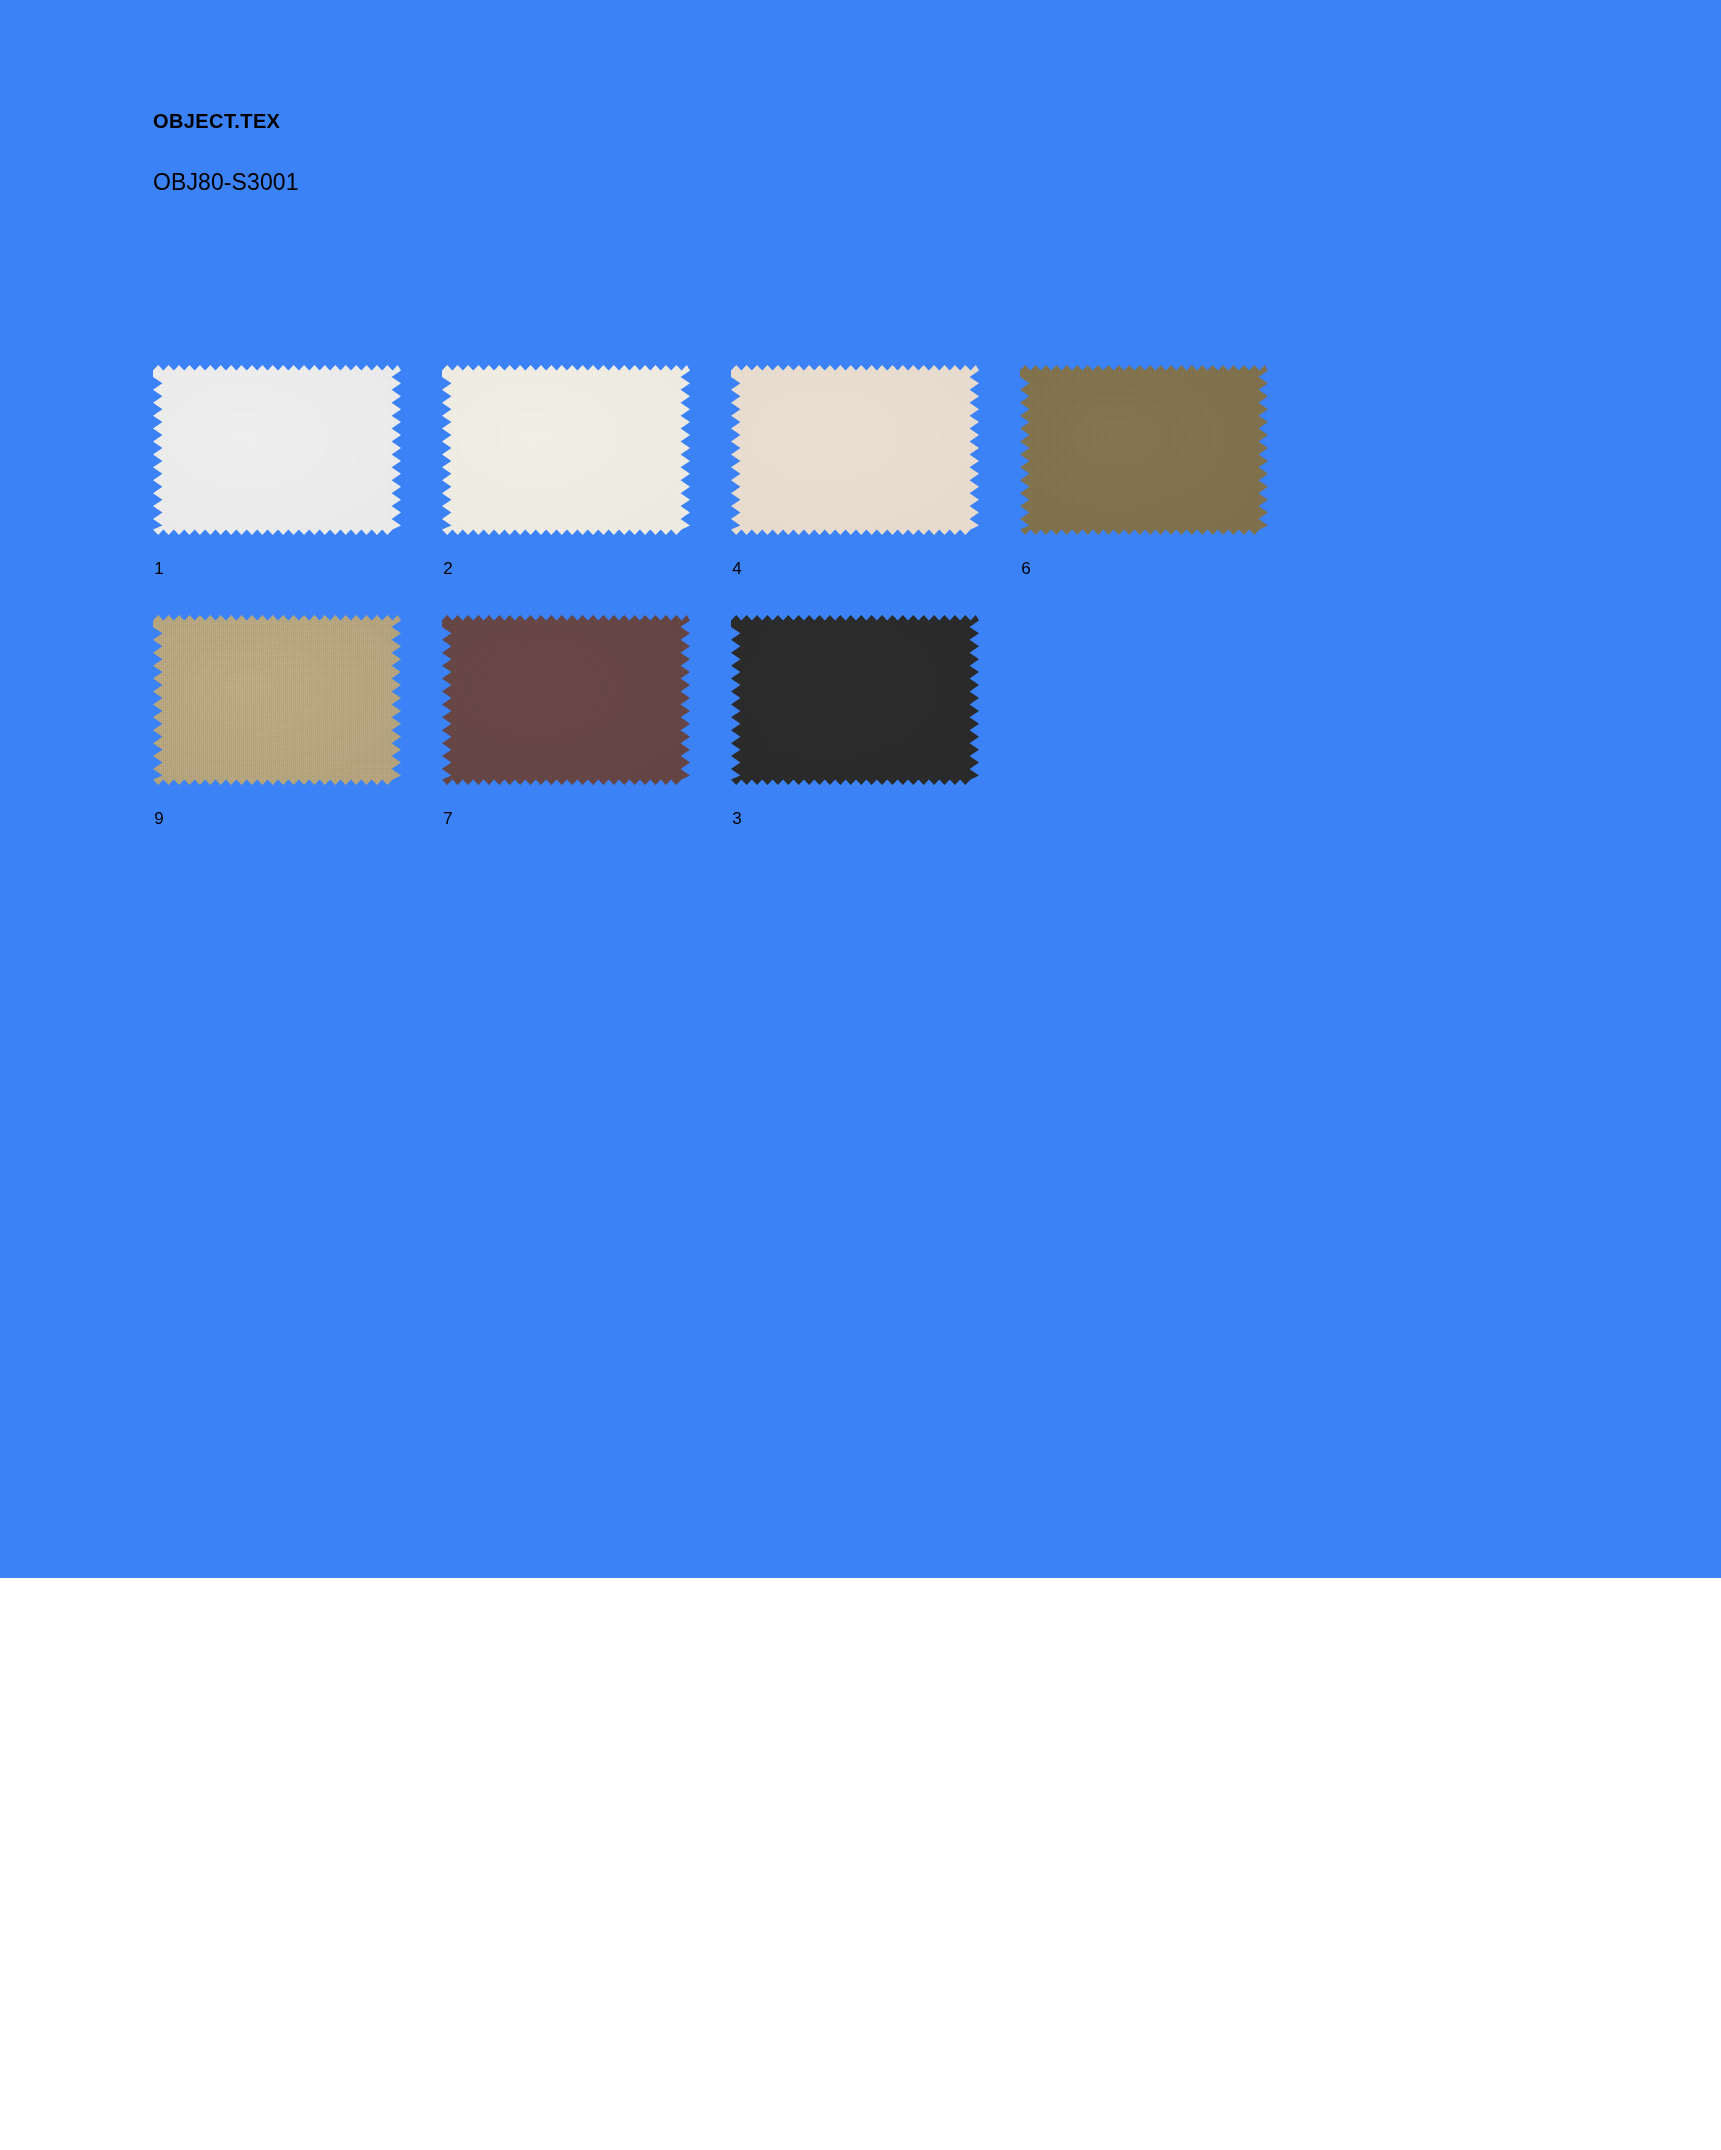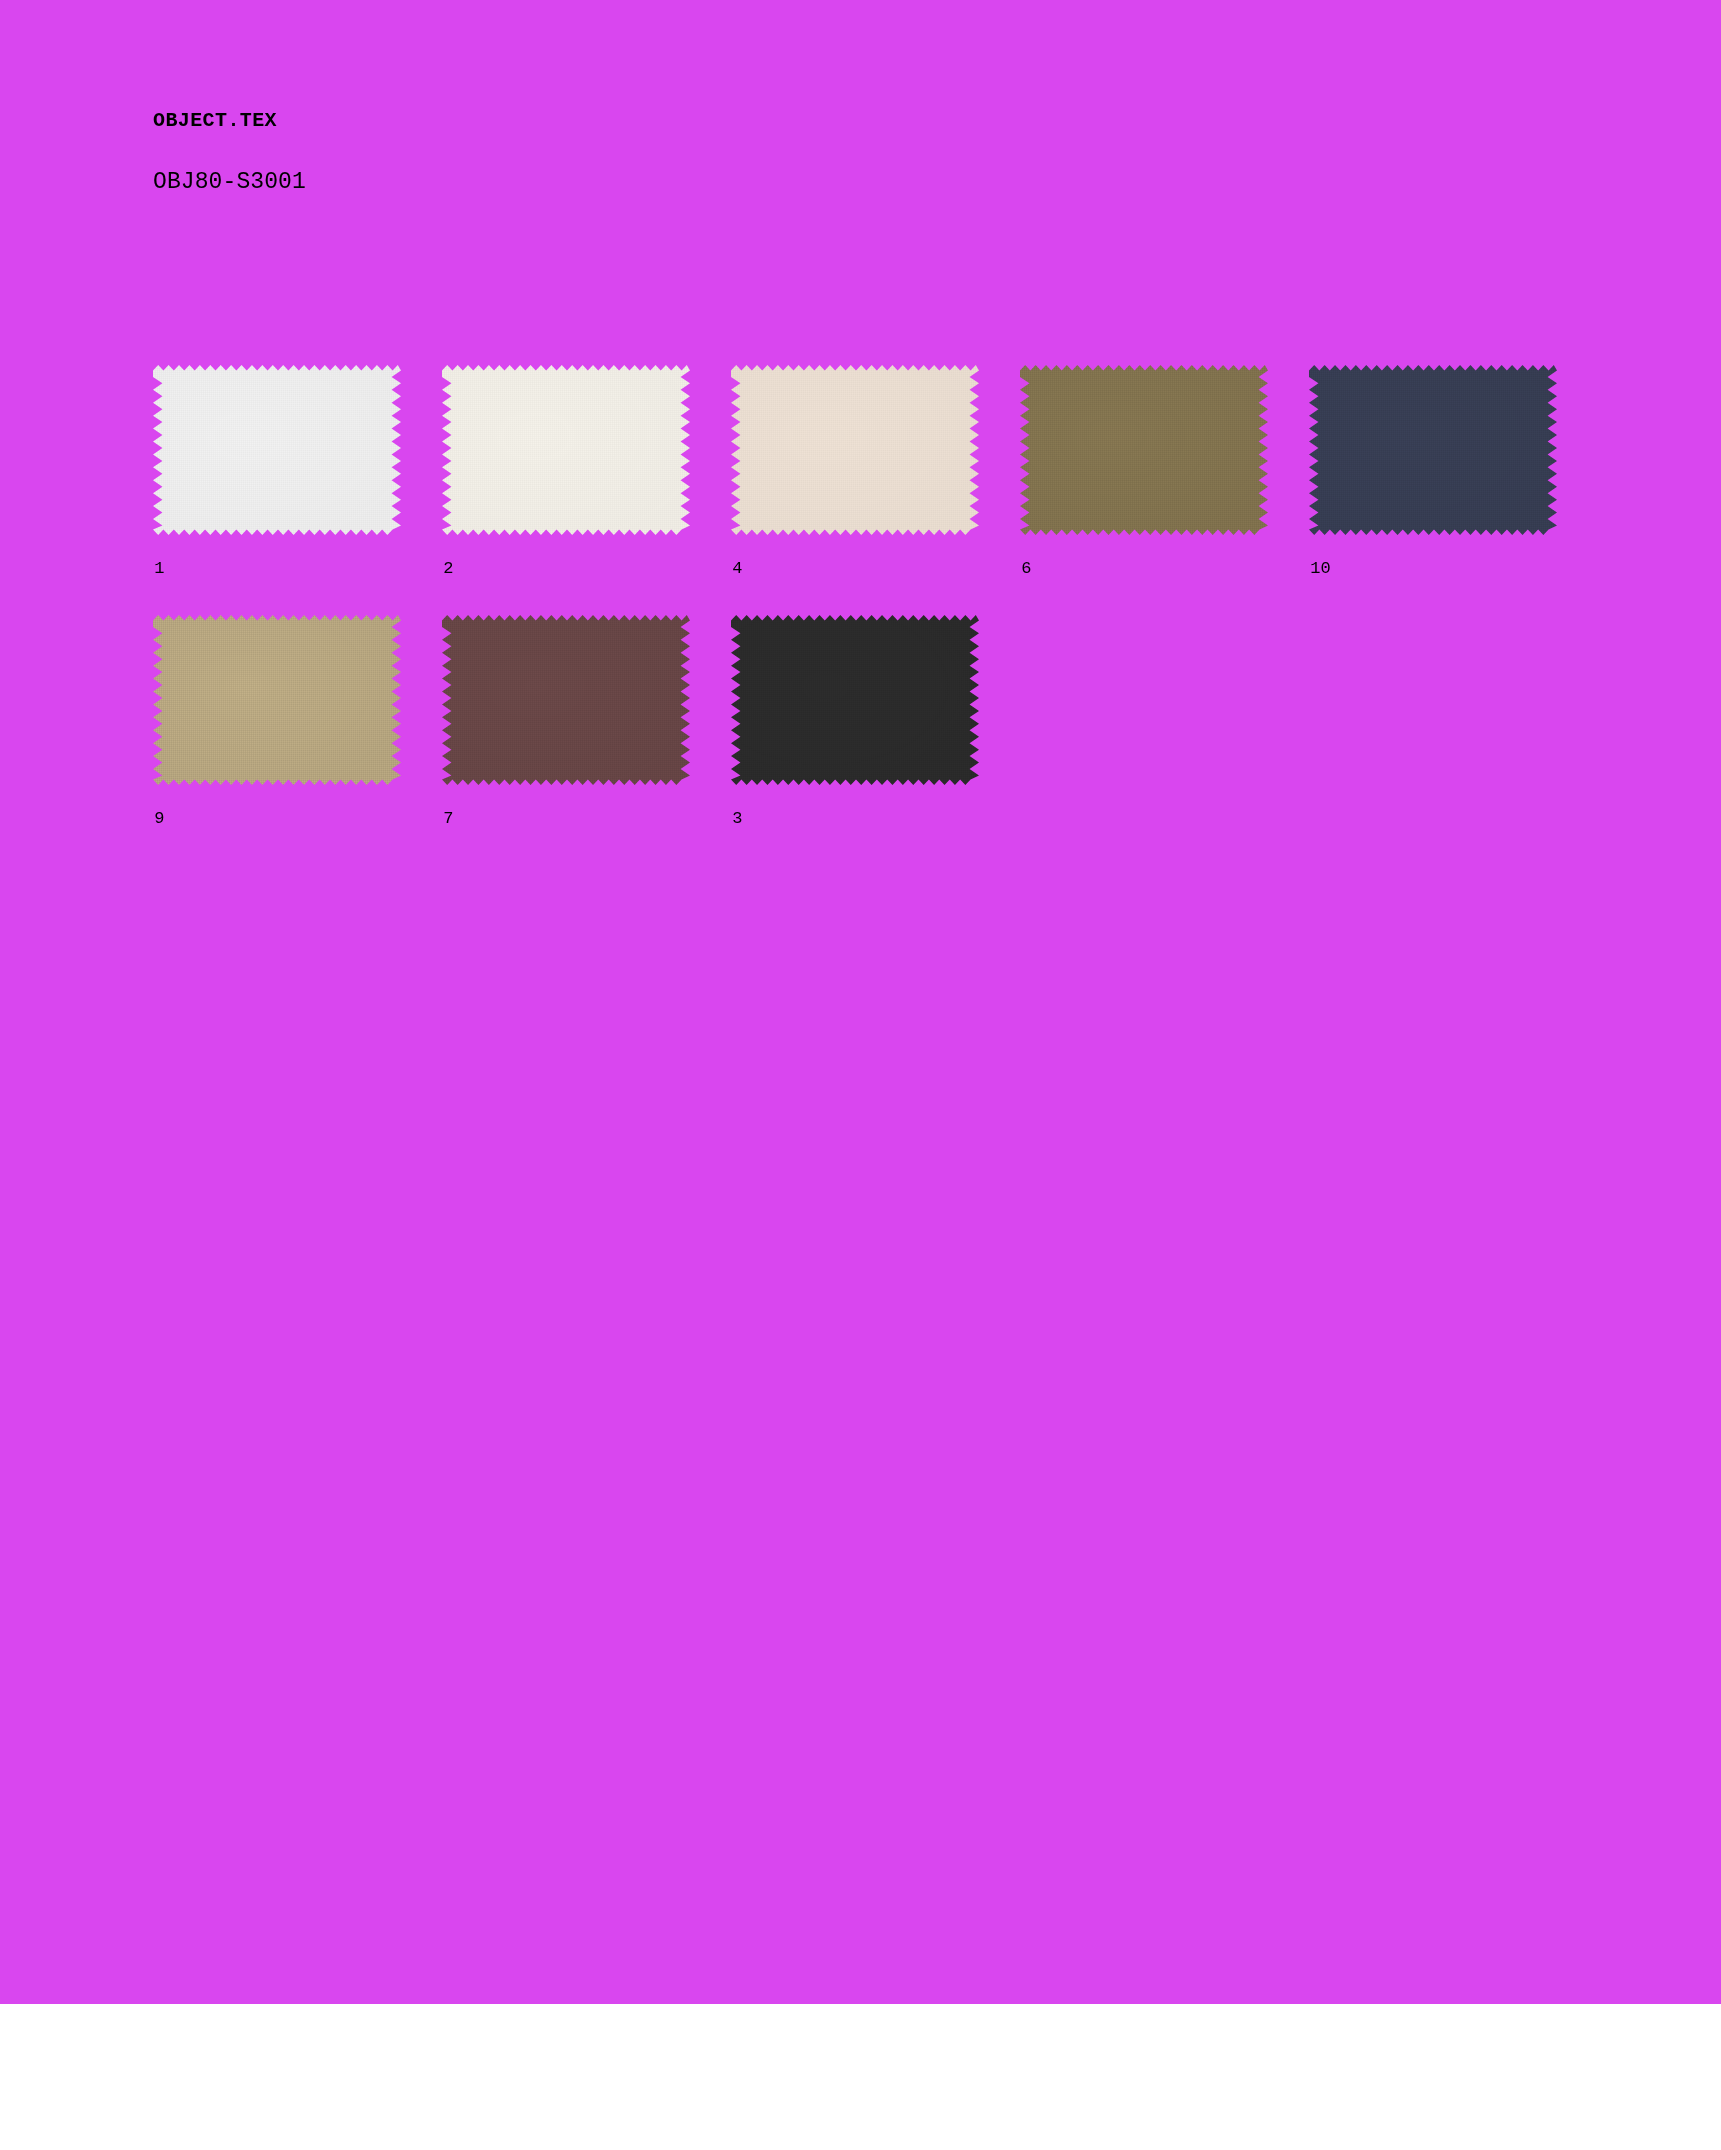--- a/index.html
+++ b/index.html
@@ -15,23 +15,22 @@
     -webkit-font-smoothing: antialiased;
     position: relative;
     overflow: hidden;
   }
 
   .page {
     position: absolute;
     left: 0;
     top: 0;
     width: 1722px;
-    height: 2004px;
-    background: #d946ef;
-    font-family: Liberation Mono, monospace;
+    height: 1578px;
+    background: #3b82f6;
   }
 
   
   .header {
     position: absolute;
     left: 153px;
     top: 111px;
     width: 1430px;
   }
   .brand-title {
@@ -213,26 +212,20 @@
             <div class="swatch-fabric light" style="background: rgb(239, 226, 213);"></div>
           </div>
           <div class="swatch-label">4</div>
         </div>
         <div class="swatch-cell">
           <div class="swatch-chip">
             <div class="swatch-fabric" style="background: rgb(138, 122, 83);"></div>
           </div>
           <div class="swatch-label">6</div>
         </div>
-        <div class="swatch-cell">
-          <div class="swatch-chip">
-            <div class="swatch-fabric" style="background: rgb(58, 65, 88);"></div>
-          </div>
-          <div class="swatch-label">10</div>
-        </div>
       </div>
       <div class="swatch-row">
         <div class="swatch-cell">
           <div class="swatch-chip">
             <div class="swatch-fabric" style="background: rgb(195, 177, 136);"></div>
           </div>
           <div class="swatch-label">9</div>
         </div>
         <div class="swatch-cell">
           <div class="swatch-chip">

